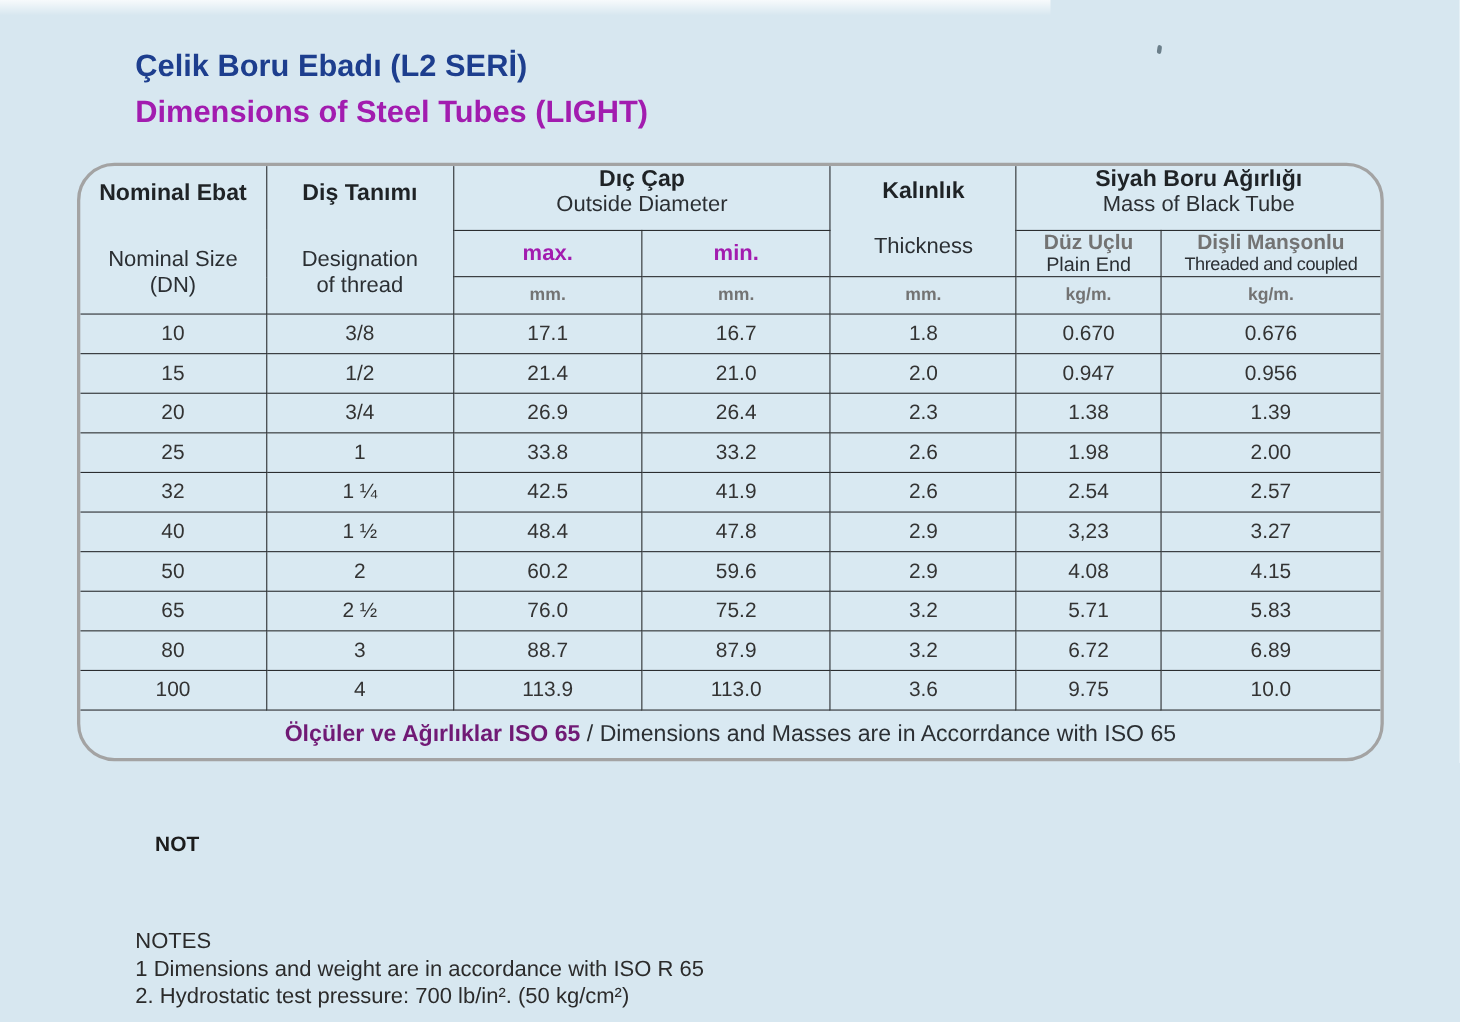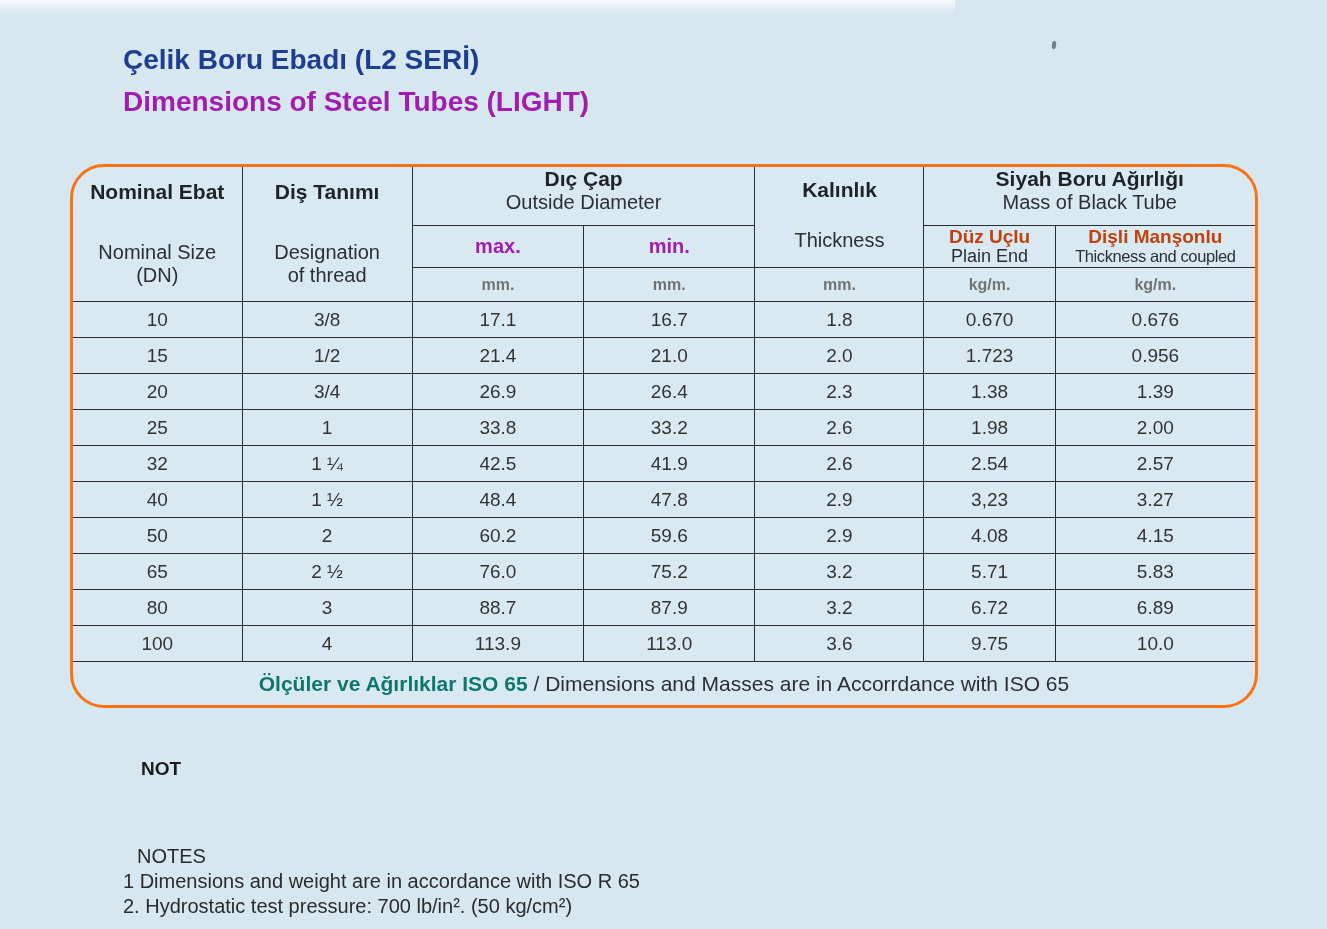--- a/index.html
+++ b/index.html
@@ -13,53 +13,53 @@
     background:linear-gradient(to bottom,rgba(255,255,255,.8),rgba(255,255,255,0));}
   .speck{position:absolute;left:1052px;top:41px;width:4px;height:8px;background:#6b7f8a;border-radius:2px;transform:rotate(8deg);}
 
   
   .title-tr{position:absolute;left:123px;top:44px;font-size:28px;font-weight:bold;color:#1d3e8e;}
   .title-en{position:absolute;left:123px;top:86px;font-size:28px;color:#a21caf;font-weight:bold;}
   .standard{position:absolute;left:1063px;top:92px;font-size:26px;font-weight:bold;color:#1d3e8e;}
 
   
   .tbl-wrap{
-    position:absolute;left:70px;top:164px;width:1188px;height:544px;
-    border:3px solid #f97316;border-radius:34px;overflow:hidden;
+    position:absolute;left:70px;top:148px;width:1188px;height:544px;
+    border:3px solid #a3a3a3;border-radius:34px;overflow:hidden;
     background:#d9e9f2;box-sizing:border-box;
   }
   table.tbl{width:100%;height:100%;border-collapse:collapse;table-layout:fixed;}
   .tbl th,.tbl td{border:1.6px solid #2b2e31;padding:0;text-align:center;vertical-align:middle;font-weight:normal;}
   .tbl tr > *:first-child{border-left:none;}
   .tbl tr > *:last-child{border-right:none;}
   .tbl thead tr:first-child > *{border-top:none;}
   .tbl tfoot td{border-bottom:none;border-left:none;border-right:none;height:44px;}
   .tbl thead tr.r1{height:58px;}
   .tbl thead tr.r2{height:42px;}
   .tbl thead tr.r3{height:34px;}
   .tbl tbody tr{height:36px;}
   .tbl tbody td{font-size:19px;color:#333;}
 
   .hcell{display:flex;flex-direction:column;align-items:center;height:100%;box-sizing:border-box;}
   .hcell.spread{justify-content:space-between;padding:13px 2px 15px;}
   .tr-lbl{font-weight:bold;font-size:21px;color:#1f2326;}
   .en-lbl{font-size:20px;color:#2b2f33;line-height:1.12;}
   .sub-lbl{font-weight:bold;font-size:20px;color:#a21caf;}
-  .small-tr{font-weight:bold;font-size:19px;color:#c2410c;line-height:1.15;}
+  .small-tr{font-weight:bold;font-size:19px;color:#737373;line-height:1.15;}
   .small-en{font-size:18px;color:#2b2f33;line-height:1.1;}
   .cond{font-size:16.5px;letter-spacing:-0.4px;}
   .unit{font-weight:bold;font-size:16px;color:#737373;}
   .foot-line{font-size:21px;color:#2b2f33;}
-  .foot-line .b{font-weight:bold;color:#0f766e;}
+  .foot-line .b{font-weight:bold;color:#701a75;}
 
   
   .not-block{position:absolute;left:123px;top:757px;font-size:19px;font-weight:bold;color:#1c1c1c;line-height:1.28;}
   .not-block .hd{margin-left:18px;}
   .notes-block{position:absolute;left:123px;top:844px;font-size:20px;color:#2b2b2b;line-height:1.26;}
-  .notes-block .hd{margin-left:14px;}
+  .notes-block .hd{}
 </style>
 </head>
 <body>
 
 <div class="page">
   <div class="scan-strip"></div>
   <div class="speck"></div>
 
   <div class="title-tr">Çelik Boru Ebadı (L2 SERİ)</div>
   <div class="title-en">Dimensions of Steel Tubes (LIGHT)</div>
@@ -119,21 +119,21 @@
           <th><span class="sub-lbl">min.</span></th>
           <th>
             <div class="hcell">
               <span class="small-tr">Düz Uçlu</span>
               <span class="small-en">Plain End</span>
             </div>
           </th>
           <th>
             <div class="hcell">
               <span class="small-tr">Dişli Manşonlu</span>
-              <span class="small-en cond">Thickness and coupled</span>
+              <span class="small-en cond">Threaded and coupled</span>
             </div>
           </th>
         </tr>
         <tr class="r3">
           <th><span class="unit">mm.</span></th>
           <th><span class="unit">mm.</span></th>
           <th><span class="unit">mm.</span></th>
           <th><span class="unit">kg/m.</span></th>
           <th><span class="unit">kg/m.</span></th>
         </tr>
@@ -148,21 +148,21 @@
       <td>0.670</td>
       <td>0.676</td>
     </tr>
 
     <tr>
       <td>15</td>
       <td>1/2</td>
       <td>21.4</td>
       <td>21.0</td>
       <td>2.0</td>
-      <td>1.723</td>
+      <td>0.947</td>
       <td>0.956</td>
     </tr>
 
     <tr>
       <td>20</td>
       <td>3/4</td>
       <td>26.9</td>
       <td>26.4</td>
       <td>2.3</td>
       <td>1.38</td>

